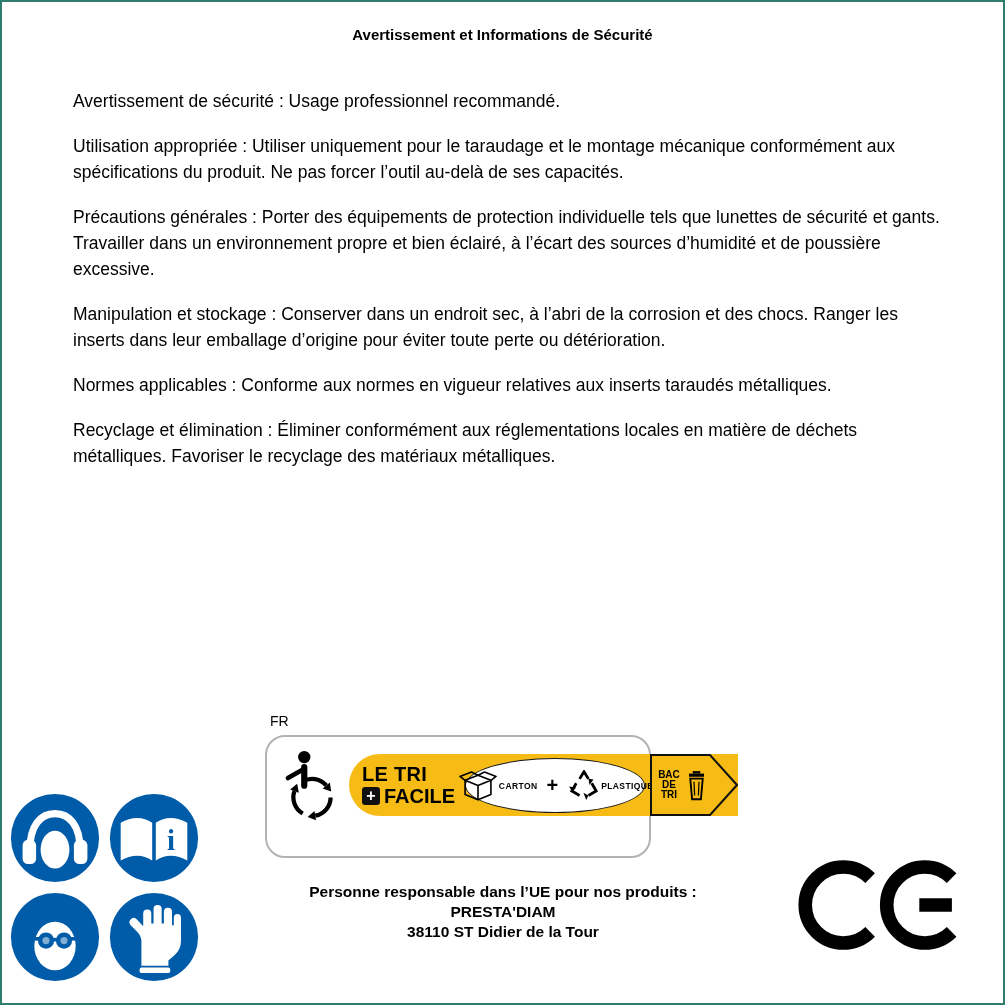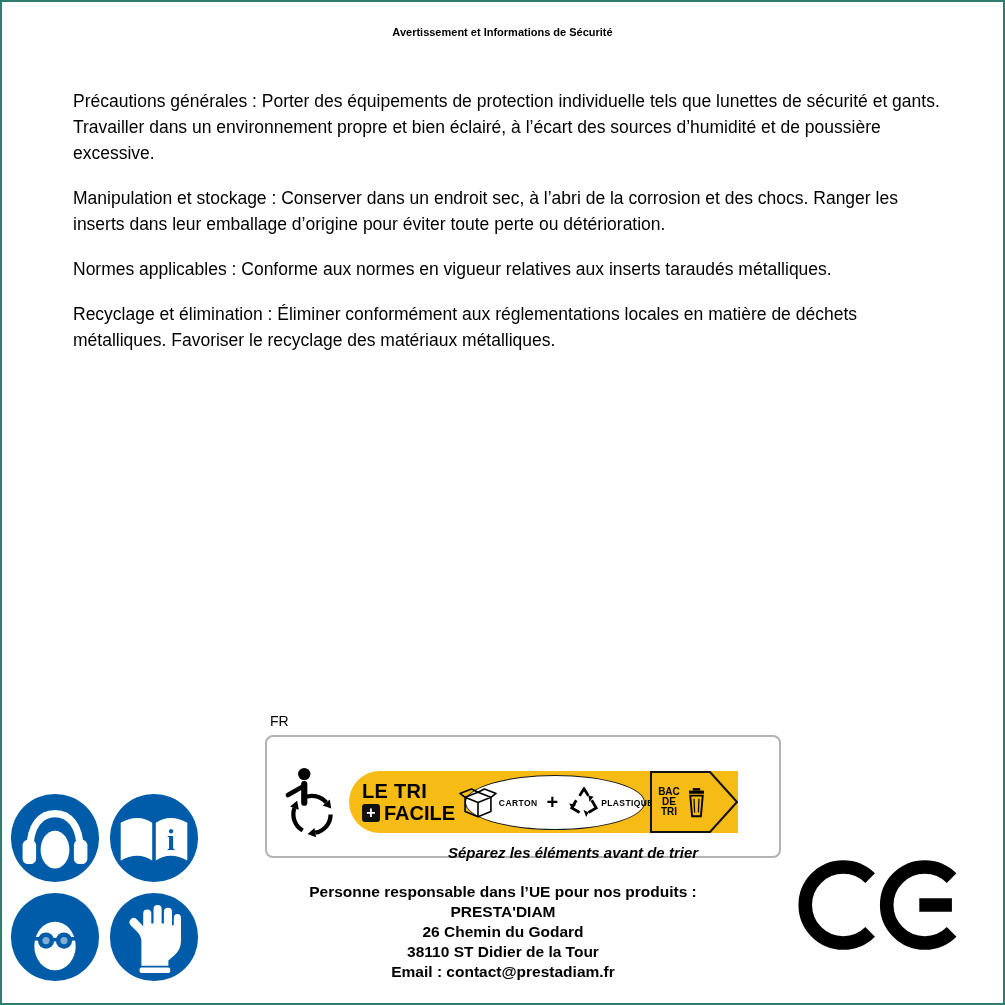--- a/index.html
+++ b/index.html
@@ -18,21 +18,21 @@
     position:relative;
     width:1005px;height:1005px;
     background:#fff;
     border:2px solid var(--teal);
     overflow:hidden;
   }
   .title{
     position:absolute;top:24px;left:0;right:0;
     margin:0;
     text-align:center;
-    font-size:11px;font-weight:bold;
+    font-size:15px;font-weight:bold;
   }
   .content{
     position:absolute;top:86px;left:71px;right:63px;
     font-size:17.5px;line-height:26px;
   }
   .content p{margin:0 0 19px 0;}
   .content p.gap-before{}
 
   
   .pictos{
@@ -44,25 +44,25 @@
   }
   .picto svg{width:90px;height:90px;display:block;}
 
   
   .fr-label{
     position:absolute;left:268px;top:711px;
     font-size:14px;font-weight:normal;
   }
   .triman-box{
     position:absolute;left:263px;top:733px;
-    width:516px;height:123px;
+    width:386px;height:123px;
     border:2px solid #b3b3b3;
-    border-radius:8px;
+    border-radius:20px;
     background:#fff;
-    padding:28px 10px 4px 14px;
+    padding:11px 10px 4px 14px;
   }
   .triman-row{display:flex;align-items:center;}
   .triman-person{flex:0 0 auto;margin-right:6px;}
   .banner{
     background:var(--yellow);
     border-radius:31px 0 0 31px;
     height:62px;
     display:flex;align-items:center;
     padding-left:13px;
   }
@@ -107,20 +107,22 @@
   .ce{position:absolute;left:796px;top:851px;}
 </style>
 </head>
 <body>
 
 <div class="page">
 
   <h1 class="title">Avertissement et Informations de Sécurité</h1>
 
   <div class="content">
+    <p>Avertissement de sécurité : Usage professionnel recommandé.</p>
+    <p>Utilisation appropriée : Utiliser uniquement pour le taraudage et le montage mécanique conformément aux spécifications du produit. Ne pas forcer l’outil au-delà de ses capacités.</p>
     <p>Précautions générales : Porter des équipements de protection individuelle tels que lunettes de sécurité et gants. Travailler dans un environnement propre et bien éclairé, à l’écart des sources d’humidité et de poussière excessive.</p>
     <p>Manipulation et stockage : Conserver dans un endroit sec, à l’abri de la corrosion et des chocs. Ranger les inserts dans leur emballage d’origine pour éviter toute perte ou détérioration.</p>
     <p class="gap-before">Normes applicables : Conforme aux normes en vigueur relatives aux inserts taraudés métalliques.</p>
     <p>Recyclage et élimination : Éliminer conformément aux réglementations locales en matière de déchets métalliques. Favoriser le recyclage des matériaux métalliques.</p>
   </div>
 
   <div class="pictos">
     <div class="picto">
       <svg viewBox="0 0 100 100" aria-hidden="true">
         <circle cx="50" cy="50" r="49" fill="var(--blue)"></circle>
@@ -235,29 +237,26 @@
             <svg viewBox="0 0 40 48" width="25" height="31" aria-hidden="true">
               <rect x="8" y="5" width="24" height="5" fill="#000"></rect>
               <rect x="14" y="1" width="12" height="4" fill="#000"></rect>
               <path d="M10 13 L13 46 L27 46 L30 13 Z" fill="none" stroke="#000" stroke-width="3"></path>
               <path d="M16 18 L17 40 M24 18 L23 40" stroke="#000" stroke-width="2" fill="none"></path>
             </svg>
           </div>
         </div>
       </div>
     </div>
-    <div class="caption">Séparez les éléments avant de trier</div>
   </div>
 
   <div class="address">
     <div>Personne responsable dans l’UE pour nos produits :</div>
     <div>PRESTA'DIAM</div>
-    <div>26 Chemin du Godard</div>
     <div>38110 ST Didier de la Tour</div>
-    <div>Email : contact@prestadiam.fr</div>
   </div>
 
   <svg class="ce" width="172" height="104" viewBox="0 0 190 100" aria-hidden="true">
     <g fill="none" stroke="#000" stroke-width="15">
       <path d="M79.7 20.3 A42 42 0 1 0 79.7 79.7"></path>
       <path d="M169.7 20.3 A42 42 0 1 0 169.7 79.7"></path>
       <path d="M134 50 L170 50"></path>
     </g>
   </svg>
 

